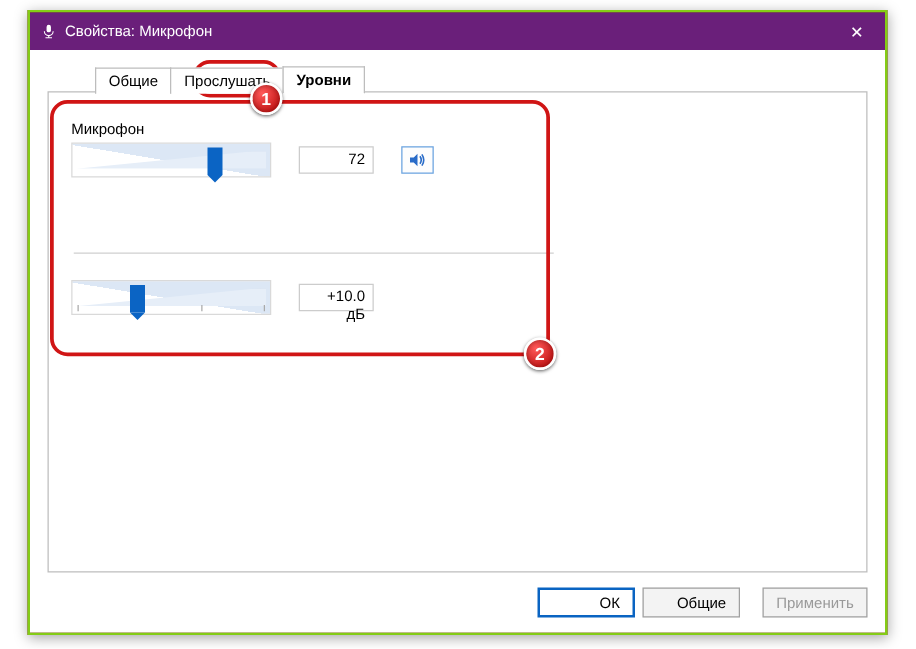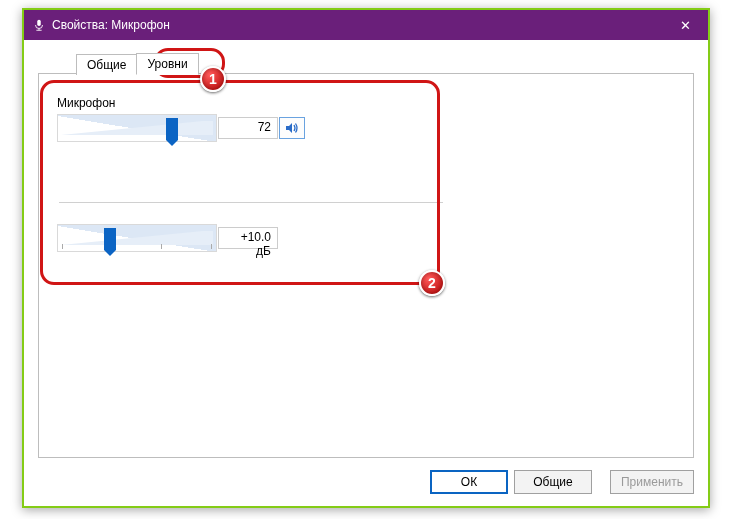--- a/index.html
+++ b/index.html
@@ -65,20 +65,21 @@
     background: #fff;
     font-size: 12px;
     cursor: pointer;
     margin-right: -1px;
     position: relative;
   }
   .tab.active {
     background: #fff;
     border-bottom: 1px solid #fff;
     z-index: 3;
+    font-weight: bold;
   }
   .tabpanel {
     position: absolute;
     left: 14px; right: 14px; top: 33px; bottom: 48px;
     border: 1px solid #bdbdbd;
     background: #fff;
     padding-left: 32px;
   }
 
   .hl-box {
@@ -115,21 +116,21 @@
   }
   .group-label {
     font-size: 12px;
     color: #000;
     margin-bottom: 4px;
     display: block;
   }
   .slider-row {
     display: flex;
     align-items: center;
-    gap: 1px;
+    gap: 22px;
   }
   .slider-wrap {
     position: relative;
     width: 160px; height: 28px;
     border: 1px solid #d9d9d9;
     background: linear-gradient(to top right, transparent 0%, transparent 48%, #dce7f5 48%, #dce7f5 100%);
     background-color: #fff;
   }
   
   .wedge {
@@ -202,20 +203,21 @@
     right: 14px; bottom: 12px;
     display: flex; gap: 6px;
   }
   .btn {
     min-width: 78px; height: 24px;
     border: 1px solid #a0a0a0;
     background: #f3f3f3;
     font-size: 12px;
     padding: 0 10px;
     cursor: pointer;
+    text-align: right;
   }
   .btn.primary {
     border: 2px solid #0a64c2;
     background: #fff;
   }
   .btn.disabled {
     color: #9a9a9a;
     cursor: default;
     margin-left: 12px;
   }
@@ -237,20 +239,21 @@
     <span class="title">Свойства: Микрофон</span>
     <div class="close">
       <span>✕</span>
     </div>
   </div>
 
   <div class="client">
 
     <div class="tabstrip">
       <div class="tab"><span>Общие</span></div>
+      <div class="tab"><span>Прослушать</span></div>
       <div class="tab active"><span>Уровни</span></div>
     </div>
 
     <div class="tabpanel">
 
       <div class="group" style="top:22px;">
         <span class="group-label">Микрофон</span>
         <div class="slider-row">
           <div class="slider-wrap">
             <div class="wedge"></div>

